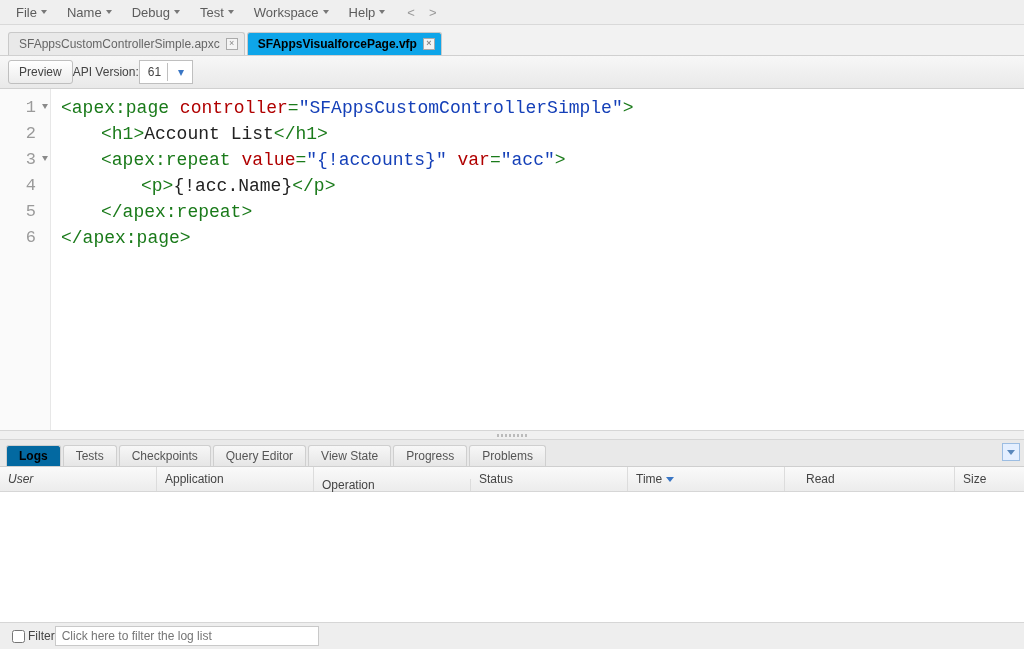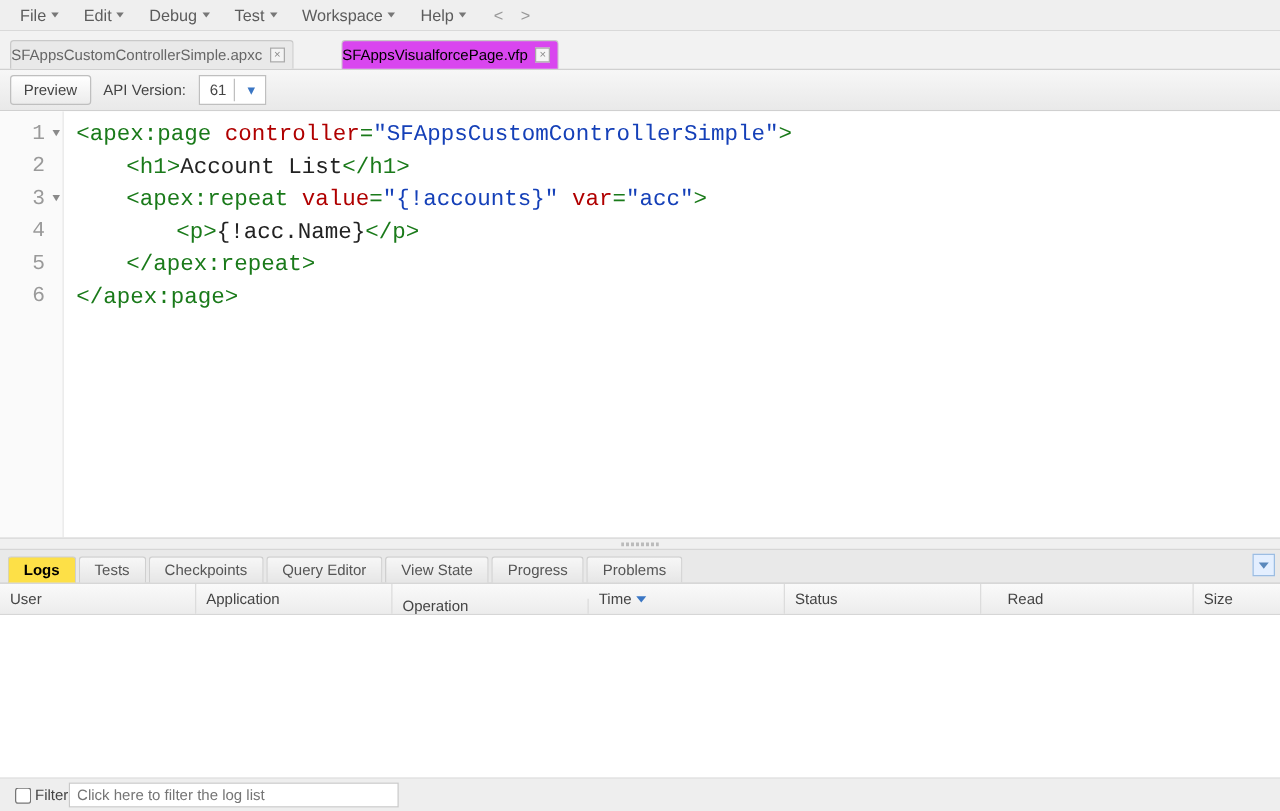--- a/index.html
+++ b/index.html
@@ -45,57 +45,55 @@
   .file-tabs {
     display: flex; align-items: flex-end;
     height: 30px;
     background: #f2f2f2;
     border-bottom: 1px solid #d0d0d0;
     padding-left: 8px;
   }
   .file-tab {
     display: flex; align-items: center;
     height: 22px;
-    padding: 0 6px 0 0;
+    padding: 0 6px 0 10px;
     margin-right: 2px;
     border: 1px solid #c9c9c9;
     border-bottom: none;
     border-radius: 3px 3px 0 0;
     font-size: 12px;
     color: #666;
     background: #e9e9e9;
     gap: 6px;
   }
   .file-tab.inactive {
     background: #e9e9e9;
   }
   .file-tab.active {
-    background: #d946ef;
+    background: #0ea5e9;
     color: #000;
-    font-weight: normal;
-    margin-left: 36px;
+    font-weight: bold;
   }
   .close-icon {
     width: 10px; height: 10px;
     border: 1px solid #aaa;
     font-size: 9px;
     line-height: 9px;
     text-align: center;
     color: #888;
     background: #f4f4f4;
   }
 
   
   .toolbar {
     display: flex; align-items: center;
     height: 32px;
     background: linear-gradient(#f7f7f7, #e9e9e9);
     border-bottom: 1px solid #d0d0d0;
     padding: 0 8px;
-    gap: 10px;
   }
   .btn {
     display: inline-flex; align-items: center;
     height: 22px;
     padding: 0 10px;
     border: 1px solid #bfbfbf;
     border-radius: 3px;
     background: linear-gradient(#fff, #ececec);
     font-size: 12px;
     color: #444;
@@ -190,21 +188,21 @@
     margin-right: 2px;
     display: flex; align-items: center;
     font-size: 12px;
     color: #555;
     border: 1px solid #cfcfcf;
     border-bottom: none;
     background: linear-gradient(#f7f7f7, #e6e6e6);
     border-radius: 3px 3px 0 0;
   }
   .b-tab.active {
-    background: #fde047;
+    background: #0369a1;
     color: #000;
     font-weight: bold;
   }
   .expand-icon {
     position: absolute; right: 4px; top: 3px;
     width: 16px; height: 16px;
     border: 1px solid #9cbde2;
     background: #e4efff;
     display: flex; align-items: center; justify-content: center;
   }
@@ -221,21 +219,21 @@
     border-bottom: 1px solid #d6d6d6;
     font-size: 12px;
     color: #444;
   }
   .col {
     display: flex; align-items: center;
     padding: 0 8px;
     border-right: 1px solid #dcdcdc;
     gap: 4px;
   }
-  .c-user {flex: 0 0 140px;}
+  .c-user {flex: 0 0 140px; font-style: italic;}
   .c-app  {flex: 0 0 140px;}
   .c-op   {flex: 0 0 140px; margin-top: 12px;}
   .c-time {flex: 0 0 140px;}
   .c-status{flex: 0 0 140px;}
   .c-read {flex: 0 0 140px; margin-left: 13px;}
   .c-size {flex: 1 1 auto; border-right: none;}
   .sort-caret {
     width: 0; height: 0;
     border-left: 4px solid transparent;
     border-right: 4px solid transparent;
@@ -271,21 +269,21 @@
 <body>
 
 <div class="app">
 
   <div class="menubar">
     <div class="menu-item">
       <span>File</span>
       <span class="caret-down"></span>
     </div>
     <div class="menu-item">
-      <span>Edit</span>
+      <span>Name</span>
       <span class="caret-down"></span>
     </div>
     <div class="menu-item">
       <span>Debug</span>
       <span class="caret-down"></span>
     </div>
     <div class="menu-item">
       <span>Test</span>
       <span class="caret-down"></span>
     </div>
@@ -356,27 +354,27 @@
   <div class="col-headers">
     <div class="col c-user">
         <span>User</span>
       </div>
     <div class="col c-app">
         <span>Application</span>
       </div>
     <div class="col c-op">
         <span>Operation</span>
       </div>
+    <div class="col c-status">
+        <span>Status</span>
+      </div>
     <div class="col c-time">
       <span>Time</span>
       <span class="sort-caret"></span>
     </div>
-    <div class="col c-status">
-        <span>Status</span>
-      </div>
     <div class="col c-read">
         <span>Read</span>
       </div>
     <div class="col c-size">
         <span>Size</span>
       </div>
   </div>
 
   <div class="log-body"></div>
 

